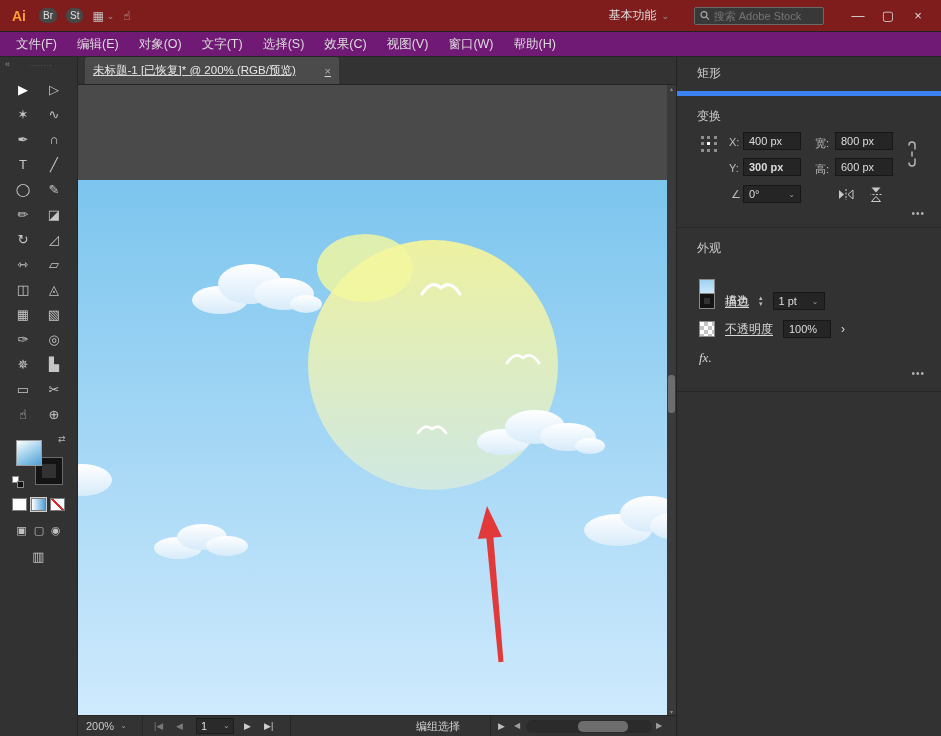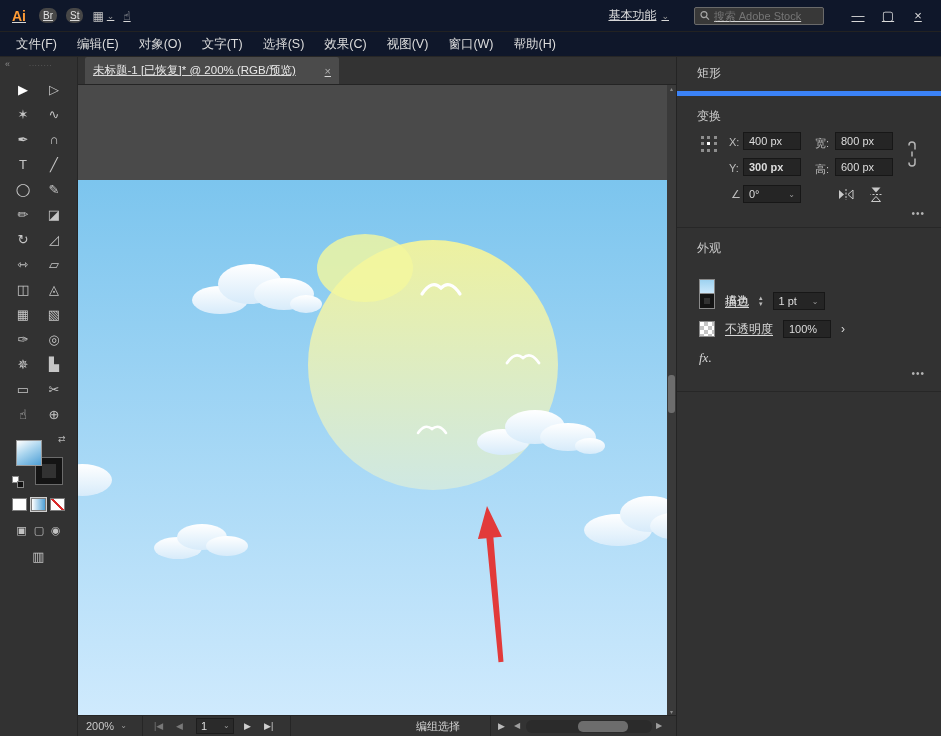--- a/index.html
+++ b/index.html
@@ -4,36 +4,36 @@
 <style>
   * { margin:0; padding:0; box-sizing:border-box; }
   html,body { background:#1b1b1b; }
   .app {
     position:relative; width:941px; height:736px; overflow:hidden;
     background:#323232; color:#d6d6d6;
     font-family:"Liberation Sans","DejaVu Sans",sans-serif;
     font-size:12px; user-select:none;
   }
   
-  .titlebar { position:absolute; top:0; left:0; right:0; height:32px; background:#0f172a;
-    border-bottom:1px solid #222; display:flex; align-items:center; padding:0 8px; gap:9px;text-decoration:underline; }
+  .titlebar { position:absolute; top:0; left:0; right:0; height:32px; background:#7f1d1d;
+    border-bottom:1px solid #222; display:flex; align-items:center; padding:0 8px; gap:9px; }
   .logo { color:#ff9c36; font-weight:bold; font-size:14px; padding:0 4px; }
   .chip { background:#474747; border-radius:7px; font-size:10px; padding:2px 4px; color:#e2e2e2; }
   .tb-ic { color:#c3c3c3; font-size:12px; }
   .tb-ic.small { font-size:9px; color:#9a9a9a; margin-left:-6px; }
   .workspace { margin-left:auto; display:flex; align-items:center; gap:5px; font-size:12px; color:#dedede; }
   .chev { font-size:9px; color:#9a9a9a; }
   .search { width:130px; height:18px; border:1px solid #6a6a6a; background:#383838; border-radius:2px;
     display:flex; align-items:center; gap:4px; padding:0 5px; margin-left:16px; }
   .search input { background:transparent; border:0; outline:none; color:#aaa; font-size:11px; width:100%;
     font-family:inherit; }
   .winbtns { display:flex; margin-left:10px; }
   .winbtn { width:30px; height:32px; line-height:32px; text-align:center; font-size:13px; color:#ddd; }
   
-  .menubar { position:absolute; top:32px; left:0; right:0; height:25px; background:#0f172a;
+  .menubar { position:absolute; top:32px; left:0; right:0; height:25px; background:#701a75;
     border-bottom:1px solid #262626; display:flex; align-items:center; padding-left:6px; }
   .menu-item { padding:0 10px; font-size:12.5px; color:#dcdcdc; line-height:25px; }
   
   .toolbar { position:absolute; top:57px; left:0; bottom:0; width:78px; background:#323232;
     border-right:1px solid #262626; }
   .tb-head { height:14px; display:flex; align-items:center; justify-content:space-between;
     padding:0 5px; color:#8d8d8d; font-size:9px; }
   .grip { letter-spacing:1px; font-size:7px; color:#6f6f6f; }
   .tools { margin-top:9px; display:grid; grid-template-columns:repeat(2,31px); justify-content:center; row-gap:6px; }
   .tool { height:19px; line-height:19px; text-align:center; font-size:13px; color:#c6c6c6; }

